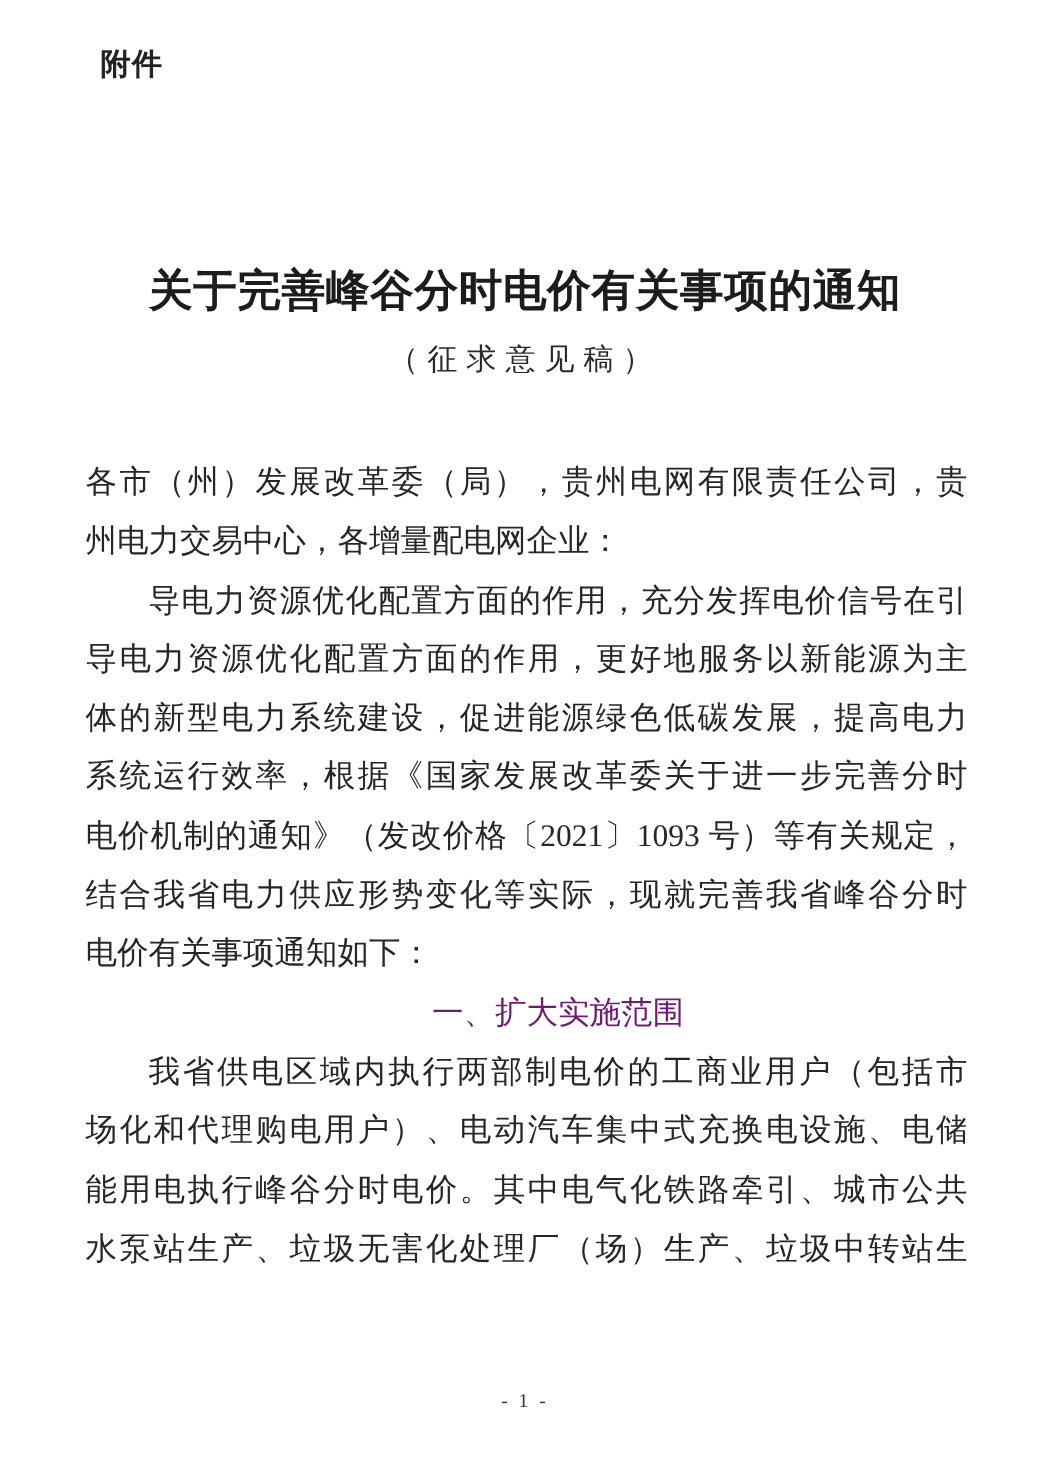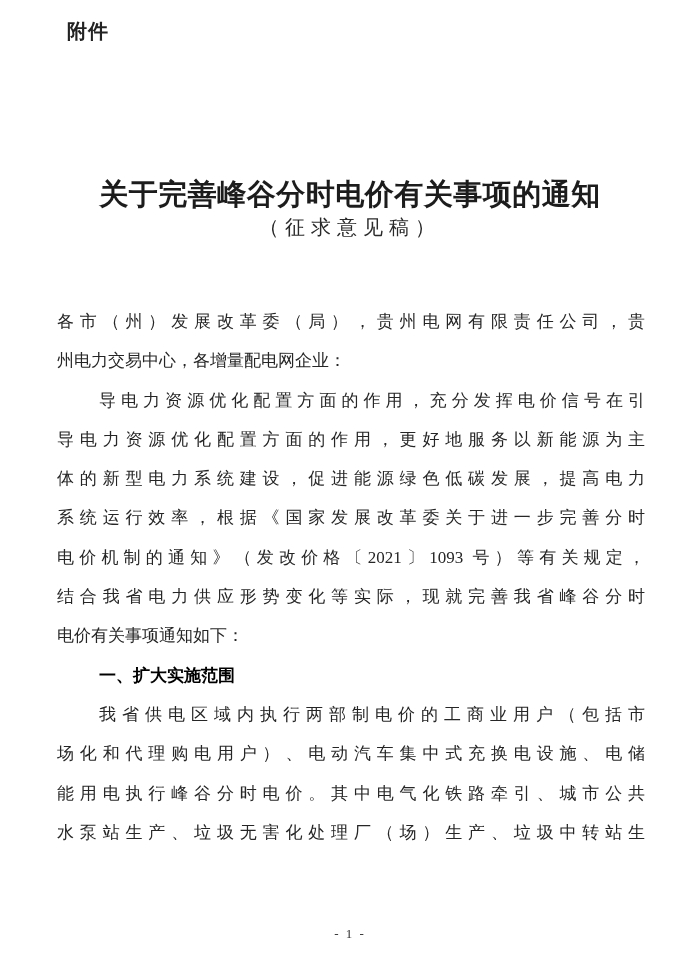--- a/index.html
+++ b/index.html
@@ -11,21 +11,21 @@
     position: relative;
     width: 700px;
     height: 971px;
     background: #ffffff;
     overflow: hidden;
     font-family: "Liberation Serif", serif;
     color: #262626;
   }
   .attachment-label {
     position: absolute;
-    top: 18px;
+    top: 29px;
     left: 67px;
     font-family: "Liberation Sans", sans-serif;
     font-size: 20px;
     font-weight: 700;
     color: #222222;
     letter-spacing: 1px;
   }
   .doc-title {
     position: absolute;
     top: 174px;
@@ -33,53 +33,54 @@
     width: 100%;
     text-align: center;
     font-size: 29px;
     line-height: 40px;
     font-weight: 700;
     color: #1c1c1c;
     letter-spacing: 0.5px;
   }
   .doc-subtitle {
     position: absolute;
-    top: 214px;
+    top: 227px;
     left: 0;
     width: 100%;
     text-align: center;
     font-size: 20px;
     line-height: 27px;
     color: #2a2a2a;
     letter-spacing: 6px;
   }
   .doc-body {
     position: absolute;
     top: 302px;
     left: 57px;
     width: 588px;
-    font-size: 17px;
+    font-size: 21px;
   }
   .line {
     height: 39.3px;
     line-height: 39.3px;
     text-align: left;
     color: #262626;
   }
   .line.fill {
     text-align: justify;
     text-align-last: justify;
   }
   .line.indent {
     padding-left: 42px;
   }
   .line.heading {
     font-family: "Liberation Sans", sans-serif;
-    font-weight: 700;
-    color: #000000;
+    font-weight: 400;
+    color: #701a75;
+    text-align: center;
   }
   .page-number {
     position: absolute;
     top: 926px;
     left: 0;
     width: 100%;
     text-align: center;
     font-size: 13px;
     color: #333333;
     letter-spacing: 2px;

